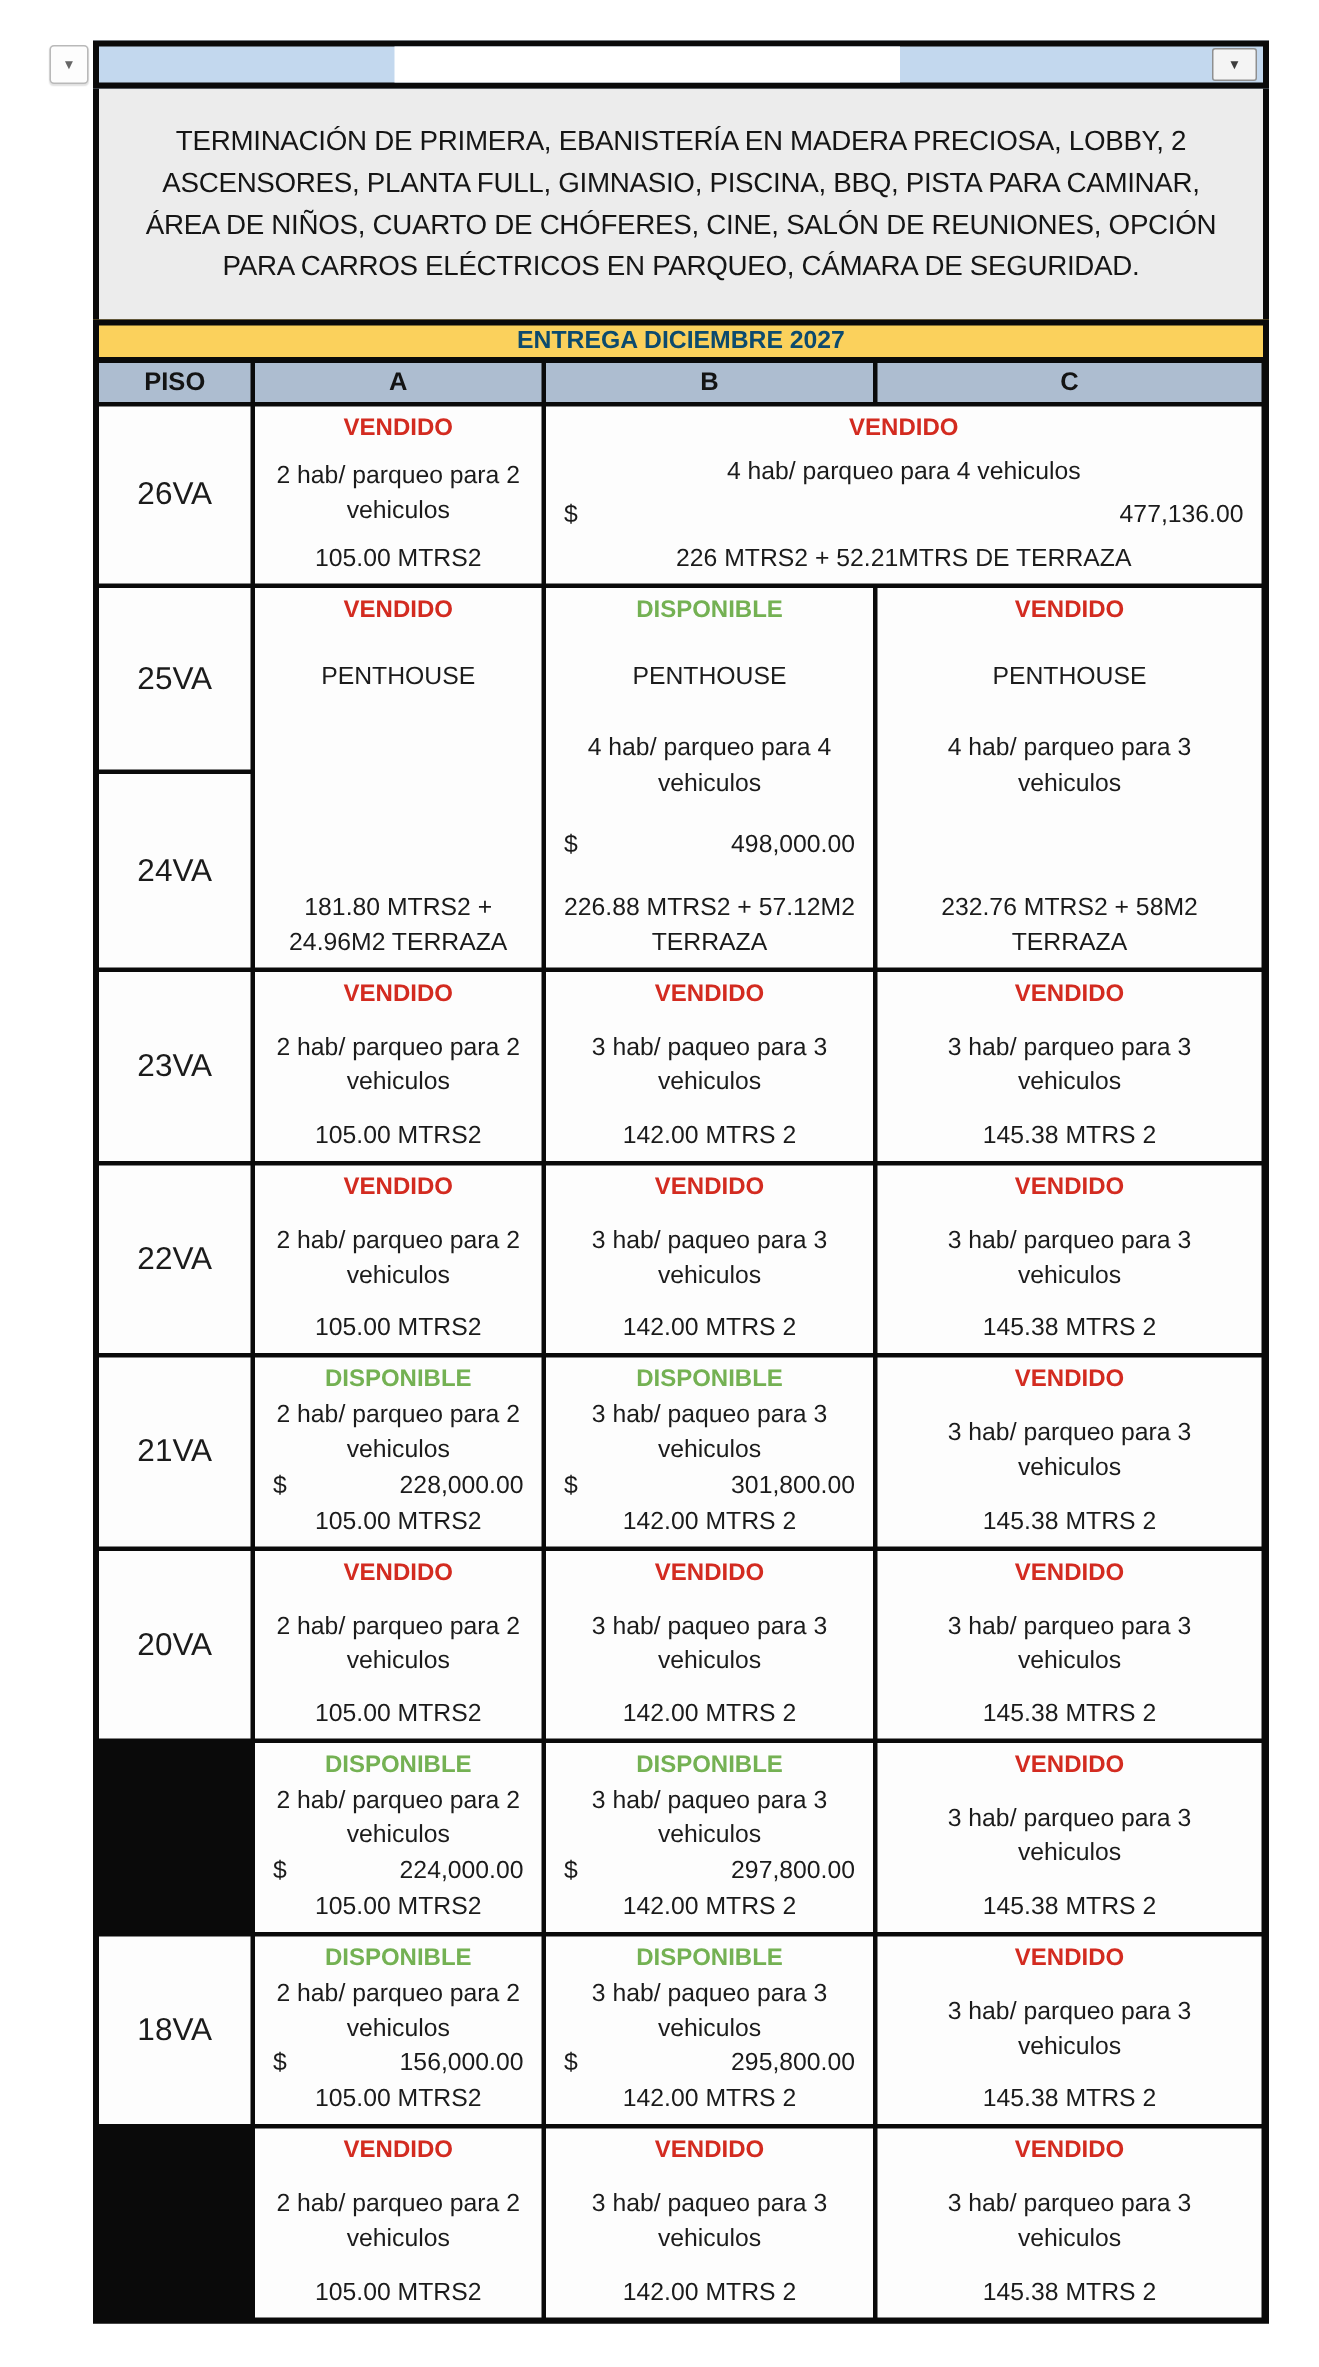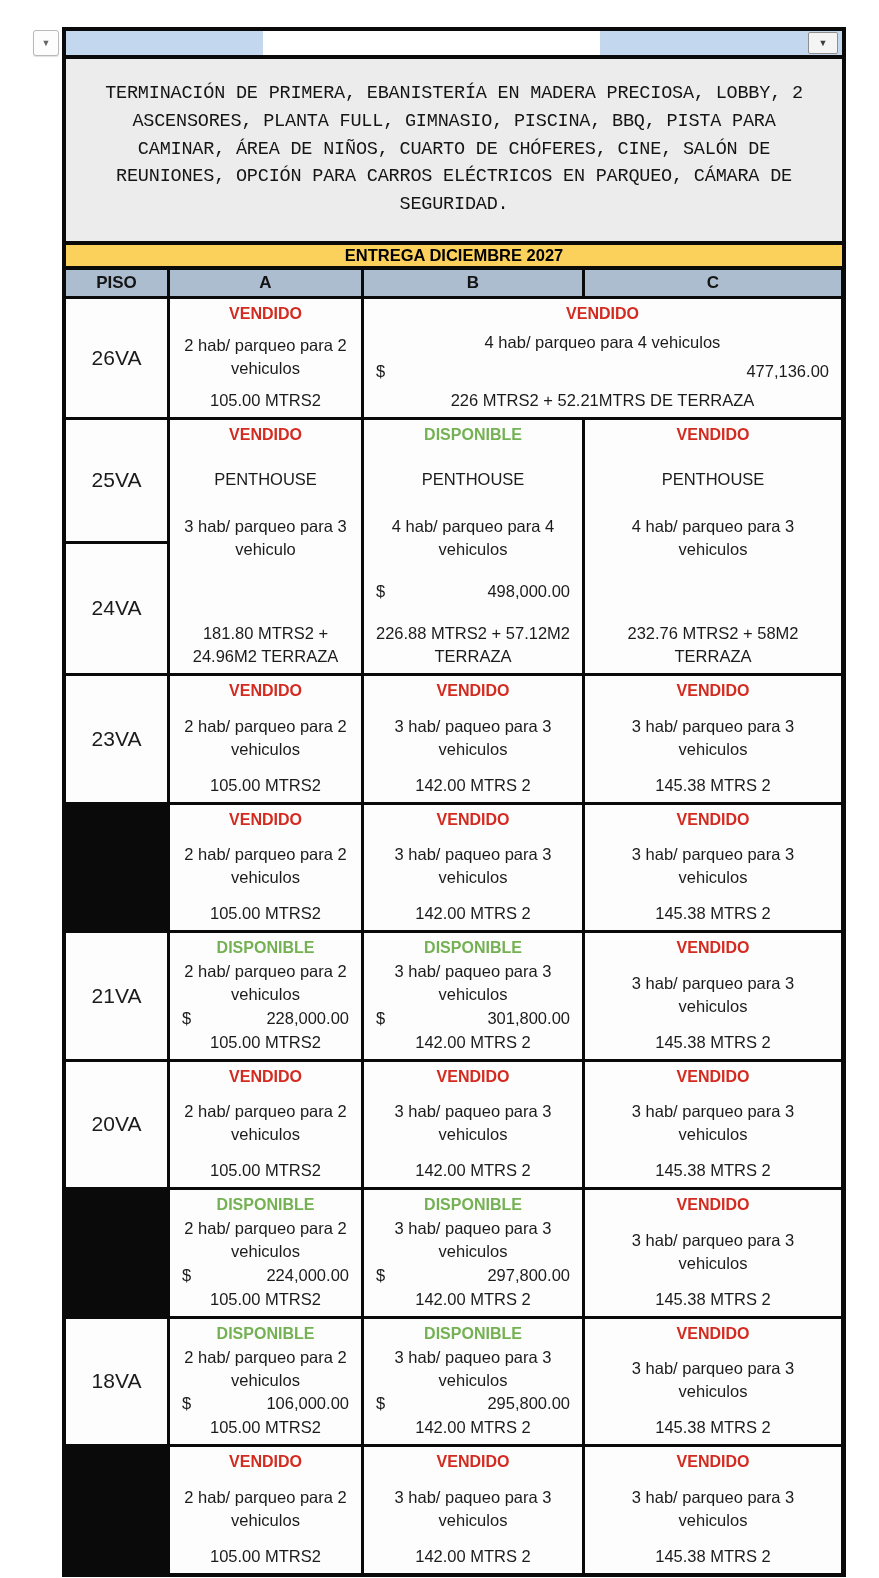--- a/index.html
+++ b/index.html
@@ -39,29 +39,29 @@
     background:#f4f4f4;border:1px solid #8f8f8f;border-radius:2px;
     display:flex;align-items:center;justify-content:center;
     font-size:9px;color:#3c3c3c;cursor:pointer;
   }
 
   
   .description{
     margin-top:-4px;border:4px solid var(--grid-line);
     background:var(--description-bg,#ececec);
     padding:21px 26px 22px;text-align:center;
-    font-size:18.5px;line-height:1.5;letter-spacing:-0.2px;color:#151515;font-family:Liberation Mono, monospace;
+    font-size:18.5px;line-height:1.5;letter-spacing:-0.2px;color:#151515;
   }
 
   
   .banner{
     margin-top:-4px;border:4px solid var(--grid-line);
     background:var(--banner-bg,#fbd15c);
     height:29px;display:flex;align-items:center;justify-content:center;
-    font-weight:bold;font-size:16.5px;color:#000000;
+    font-weight:bold;font-size:16.5px;color:#0c4a6e;
   }
 
   
   .grid{
     margin-top:-4px;border:4px solid var(--grid-line);
     background:var(--grid-line);
     display:grid;gap:3px;
     grid-template-columns:101px 191px 218px 256px;
     grid-template-rows:26px 118px 121px 129px 126px 125px 126px 125px 126px 125px 126px;
   }
@@ -142,21 +142,20 @@
         <span>$</span>
         <span>477,136.00</span>
       </div>
       <div class="area wide">226 MTRS2 + 52.21MTRS DE TERRAZA</div>
     </div>
 
     <div class="piso r3 c1">25VA</div>
     <div class="cell ph r3 c2 rspan2">
       <div class="status red">VENDIDO</div>
       <div class="ptype">PENTHOUSE</div>
-      <div class="desc">3 hab/ parqueo para 3 vehiculo</div>
       <div class="area">181.80 MTRS2 + 24.96M2 TERRAZA</div>
     </div>
     <div class="cell ph r3 c3 rspan2">
       <div class="status green">DISPONIBLE</div>
       <div class="ptype">PENTHOUSE</div>
       <div class="desc">4 hab/ parqueo para 4 vehiculos</div>
       <div class="price">
         <span>$</span>
         <span>498,000.00</span>
       </div>
@@ -180,20 +179,21 @@
       <div class="status red">VENDIDO</div>
       <div class="desc">3 hab/ paqueo para 3 vehiculos</div>
       <div class="area">142.00 MTRS 2</div>
     </div>
     <div class="cell r5 c4">
       <div class="status red">VENDIDO</div>
       <div class="desc">3 hab/ parqueo para 3 vehiculos</div>
       <div class="area">145.38 MTRS 2</div>
     </div>
 
+    <div class="piso r6 c1">22VA</div>
     <div class="cell r6 c2">
       <div class="status red">VENDIDO</div>
       <div class="desc">2 hab/ parqueo para 2 vehiculos</div>
       <div class="area">105.00 MTRS2</div>
     </div>
     <div class="cell r6 c3">
       <div class="status red">VENDIDO</div>
       <div class="desc">3 hab/ paqueo para 3 vehiculos</div>
       <div class="area">142.00 MTRS 2</div>
     </div>
@@ -268,21 +268,21 @@
       <div class="desc">3 hab/ parqueo para 3 vehiculos</div>
       <div class="area">145.38 MTRS 2</div>
     </div>
 
     <div class="piso r10 c1">18VA</div>
     <div class="cell r10 c2">
       <div class="status green">DISPONIBLE</div>
       <div class="desc">2 hab/ parqueo para 2 vehiculos</div>
       <div class="price">
         <span>$</span>
-        <span>106,000.00</span>
+        <span>156,000.00</span>
       </div>
       <div class="area">105.00 MTRS2</div>
     </div>
     <div class="cell r10 c3">
       <div class="status green">DISPONIBLE</div>
       <div class="desc">3 hab/ paqueo para 3 vehiculos</div>
       <div class="price">
         <span>$</span>
         <span>295,800.00</span>
       </div>

